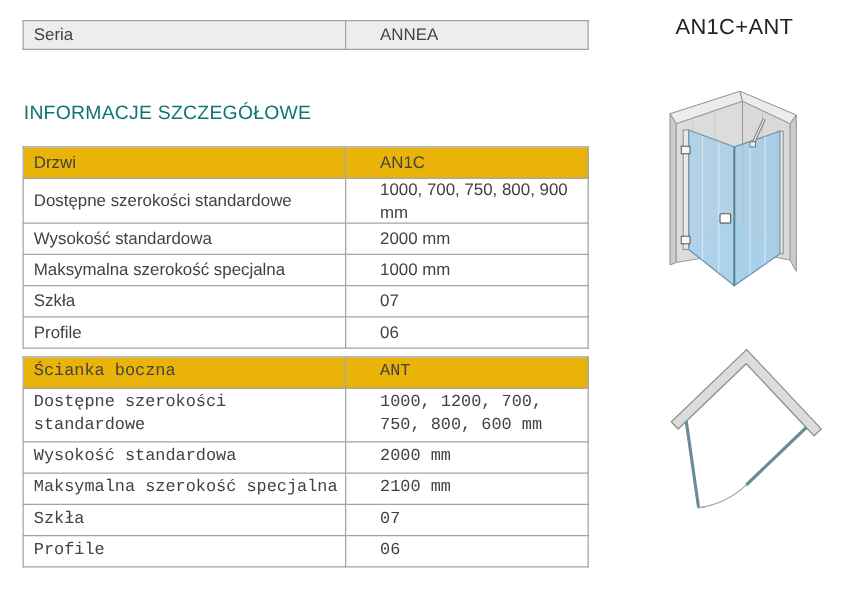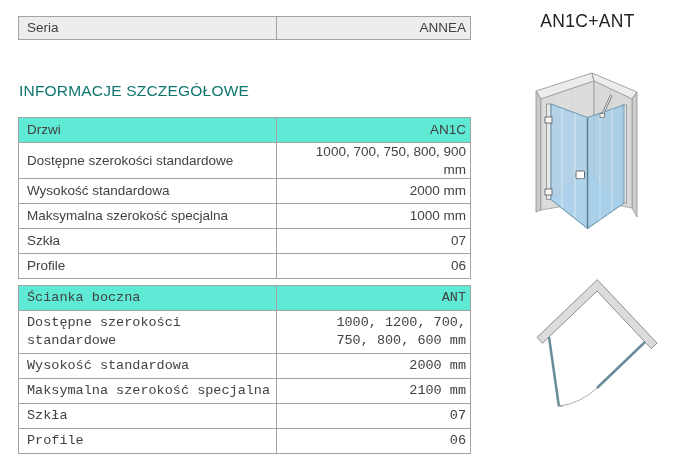--- a/index.html
+++ b/index.html
@@ -14,22 +14,22 @@
   col.c1 { width:258px; } col.c2 { width:194px; }
 
   #meta-table { top:16px; }
   #meta-table td { height:23px; background:#ededed; }
 
   #spec-door { top:117px; }
   #spec-door td { height:25px; }
   #spec-side { top:285px; }
   #spec-side td { height:25px;font-family:Liberation Mono, monospace; }
   #spec-side tr.first-data td { height:43px; }
-  tr.hdr td { background:#5eead4; }
-  td.val { padding-left:27px;text-align:right; }
+  tr.hdr td { background:#eab308; }
+  td.val { padding-left:27px; }
 
   .heading { position:absolute; left:19px; top:82px; font-size:15.5px;
              color:#0f766e; letter-spacing:0.2px; }
 
   .diagram-title { position:absolute; left:510px; top:11px; width:155px;
                    text-align:center; font-size:17.5px; color:#222222;
                    letter-spacing:0.3px; }
 
   .iso-view  { position:absolute; left:510px; top:58px;  width:170px; height:210px; }
   .plan-view { position:absolute; left:525px; top:278px; width:140px; height:140px; }

